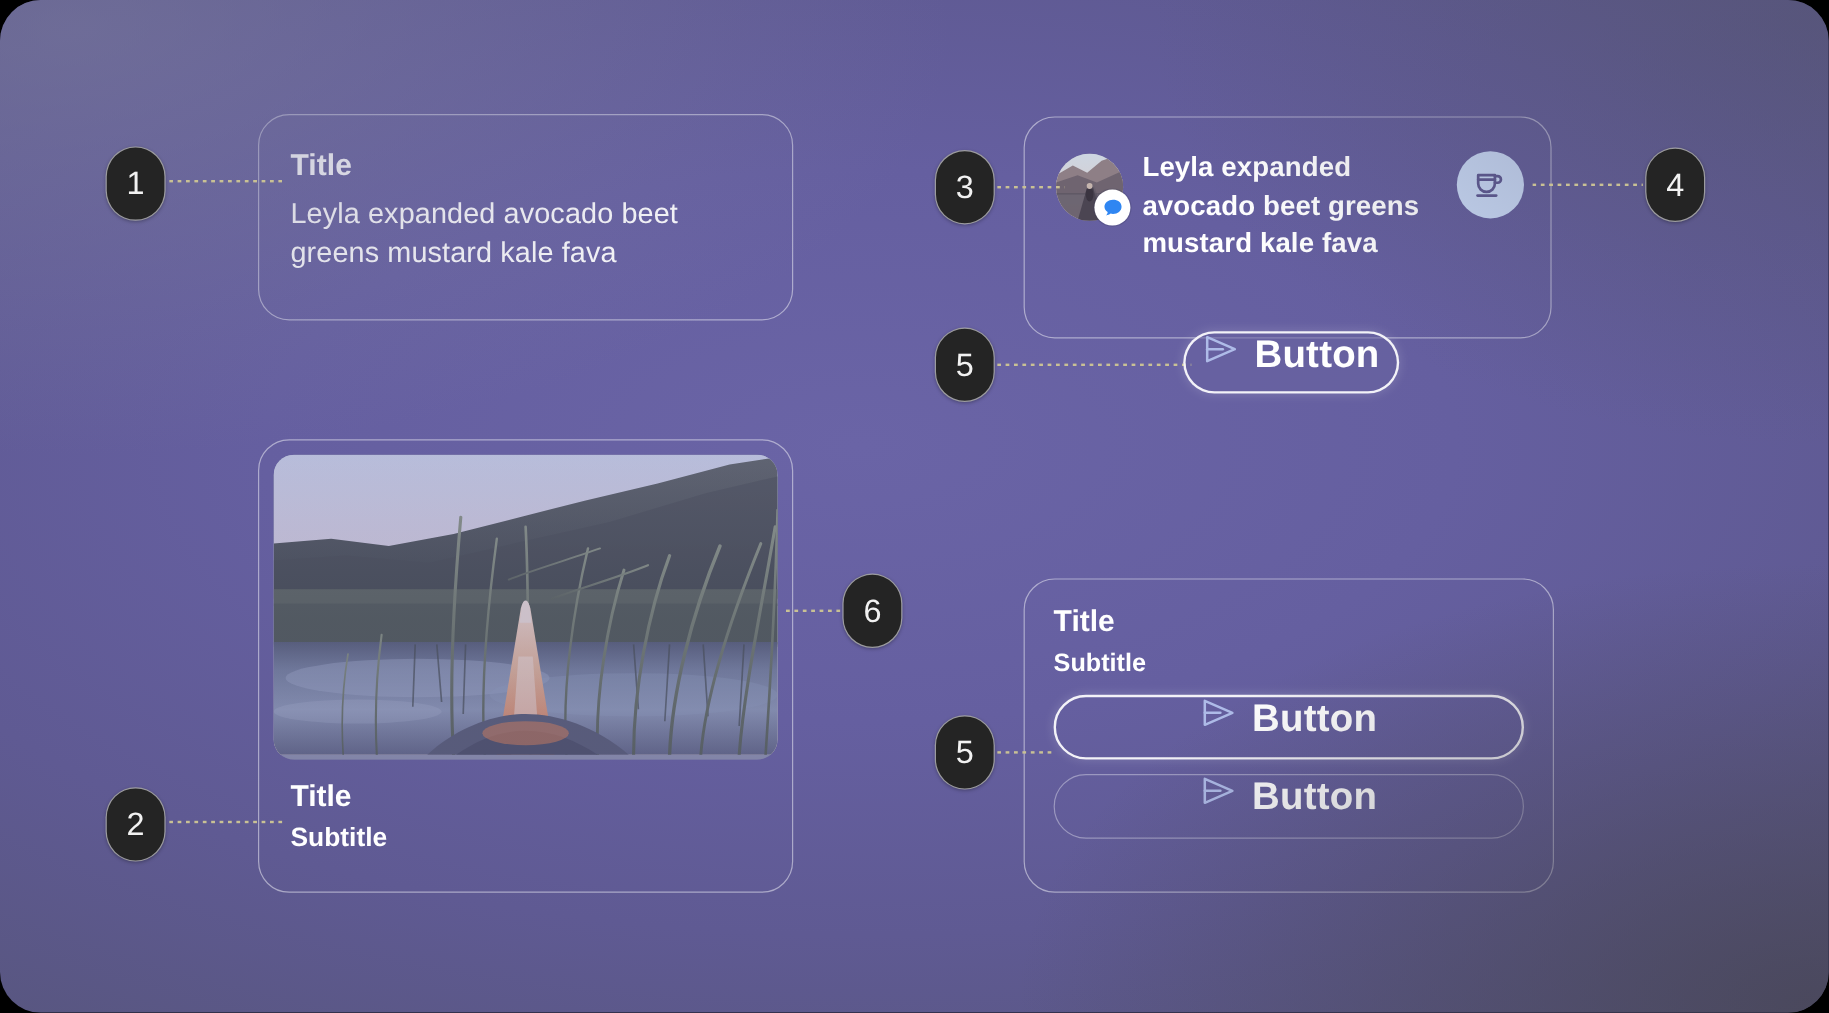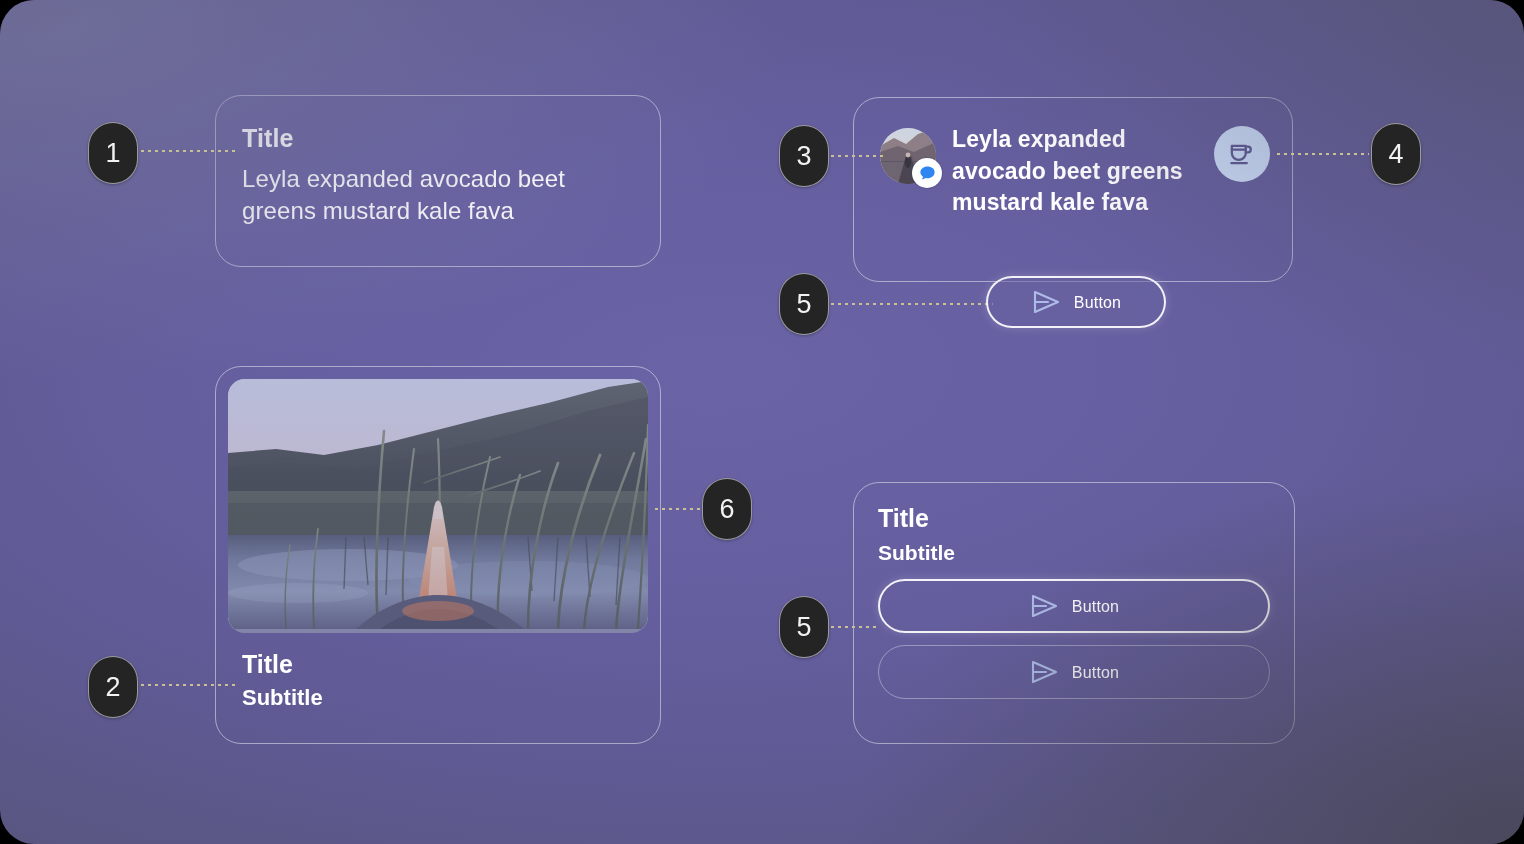--- a/index.html
+++ b/index.html
@@ -125,24 +125,24 @@
   #card-actions{
     left:853px;top:482px;width:442px;height:262px;
     padding:22px 24px 0 24px;
   }
   .a-title{color:#fff;font-size:25px;font-weight:700;line-height:1.1;margin:0 0 8px 0;}
   .a-sub{color:#fff;font-size:21px;font-weight:600;line-height:1.15;margin:0 0 14px 0;}
 
   
   .btn{
     box-sizing:border-box;
-    display:flex;align-items:center;justify-content:center;gap:13px;
+    display:flex;justify-content:center;gap:13px;
     border-radius:999px;
     color:#ffffff;
-    font-size:16px;font-weight:400;
+    font-size:32px;font-weight:700;
     letter-spacing:.2px;
     background:transparent;
     cursor:pointer;
     user-select:none;
   }
   .btn .lbl{line-height:1;position:relative;top:1px;}
   .btn-plain{border:1.5px solid rgba(233,233,243,.42);}
   .btn-focus{
     border:2.5px solid rgba(255,255,255,.92);
     box-shadow:0 0 10px rgba(255,255,255,.18);

